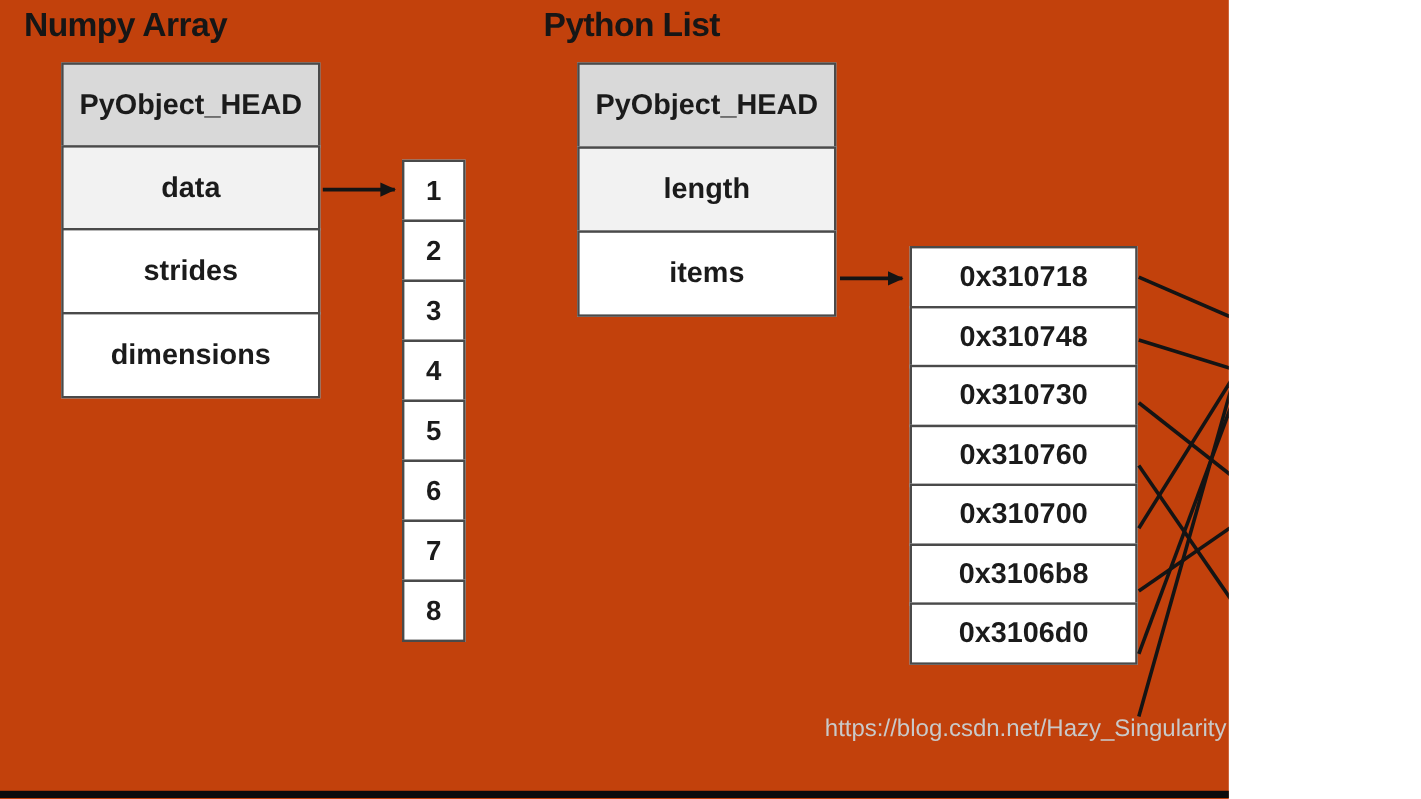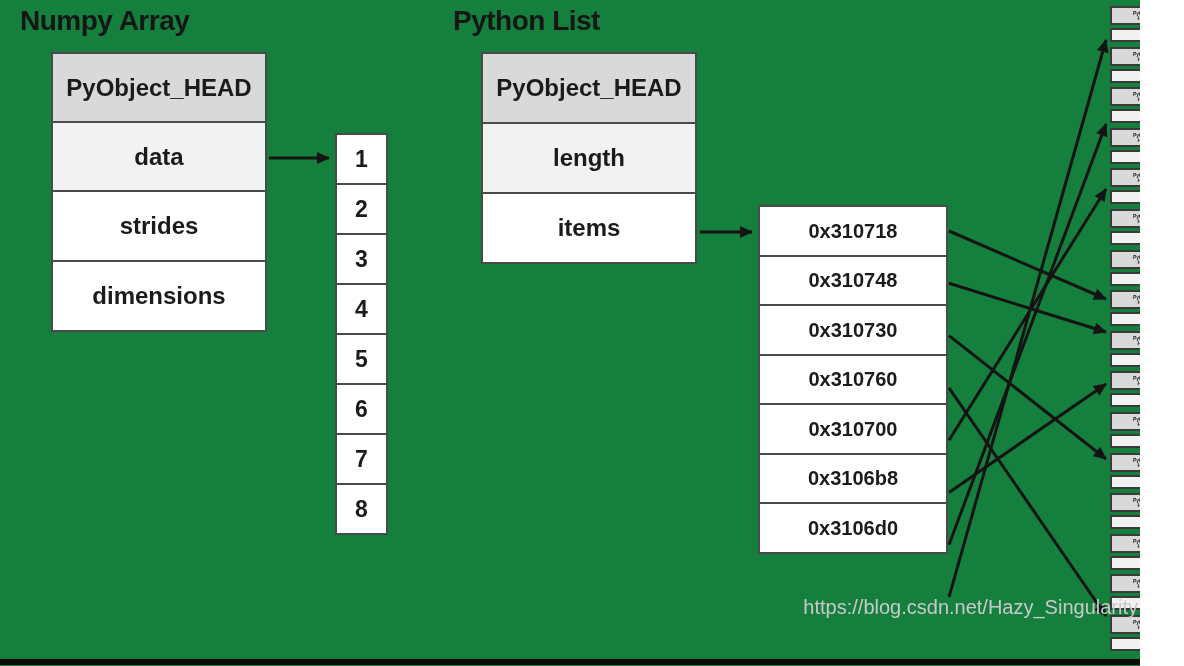--- a/index.html
+++ b/index.html
@@ -1,35 +1,35 @@
 <!DOCTYPE html>
 <html style="--dark-fill: #d9d9d9; --light-fill: #f2f2f2; --border: #4a4a4a; --mem-border: #3a3a3a; --wm: #c9c9c9; --bar: #0c0c0c;"><head>
 <meta charset="utf-8">
 <style>
   html,body{margin:0;padding:0;background:#ffffff;}
-  #canvas{position:relative;width:1140px;height:666px;overflow:hidden;background:#15803d;
-          font-family:"Liberation Sans", sans-serif;}
+  #canvas{position:relative;width:992px;height:666px;overflow:hidden;background:#c2410c;
+          font-family:"Liberation Sans", sans-serif;padding-left:32px;}
   .title{position:absolute;font-size:28px;font-weight:bold;color:#161616;letter-spacing:-0.5px;}
   .struct-box{position:absolute;}
   .struct-row{box-sizing:border-box;border:2px solid var(--border);margin-top:-2px;
               display:flex;align-items:center;justify-content:center;
               font-size:24px;font-weight:bold;color:#1b1b1b;background:#fff;margin-left:44px;}
   .struct-row:first-child{margin-top:0;}
   .shade-dark{background:var(--dark-fill);}
   .shade-light{background:var(--light-fill);}
   .shade-plain{background:#ffffff;}
   .cells-col{position:absolute;}
   .array-cell{box-sizing:border-box;width:53px;height:52px;border:2px solid var(--border);
               margin-top:-2px;display:flex;align-items:center;justify-content:center;
               font-size:23px;font-weight:bold;color:#1b1b1b;background:#fff;}
   .array-cell:first-child{margin-top:0;}
   .addr-box{position:absolute;}
   .addr-row{box-sizing:border-box;width:190px;height:52px;border:2.5px solid var(--border);
             margin-top:-2.5px;display:flex;align-items:center;justify-content:center;
-            font-size:20px;font-weight:bold;color:#1b1b1b;background:#fff;}
+            font-size:24px;font-weight:bold;color:#1b1b1b;background:#fff;}
   .addr-row:first-child{margin-top:0;}
   .mem-cell{position:absolute;left:1110px;width:68px;box-sizing:border-box;
             border:2px solid var(--mem-border);text-align:center;overflow:hidden;}
   .mem-head{height:19px;background:var(--dark-fill);font-weight:bold;color:#222;
             font-size:5px;line-height:5px;padding-top:3px;letter-spacing:-0.3px;}
   .mem-val{height:14px;background:#f1f1f1;font-weight:bold;color:#222;
            font-size:6px;line-height:10px;}
   #arrows{position:absolute;left:0;top:0;z-index:4;pointer-events:none;}
   #watermark{position:absolute;right:2px;top:596px;z-index:5;font-size:20px;
              color:var(--wm);white-space:nowrap;}

